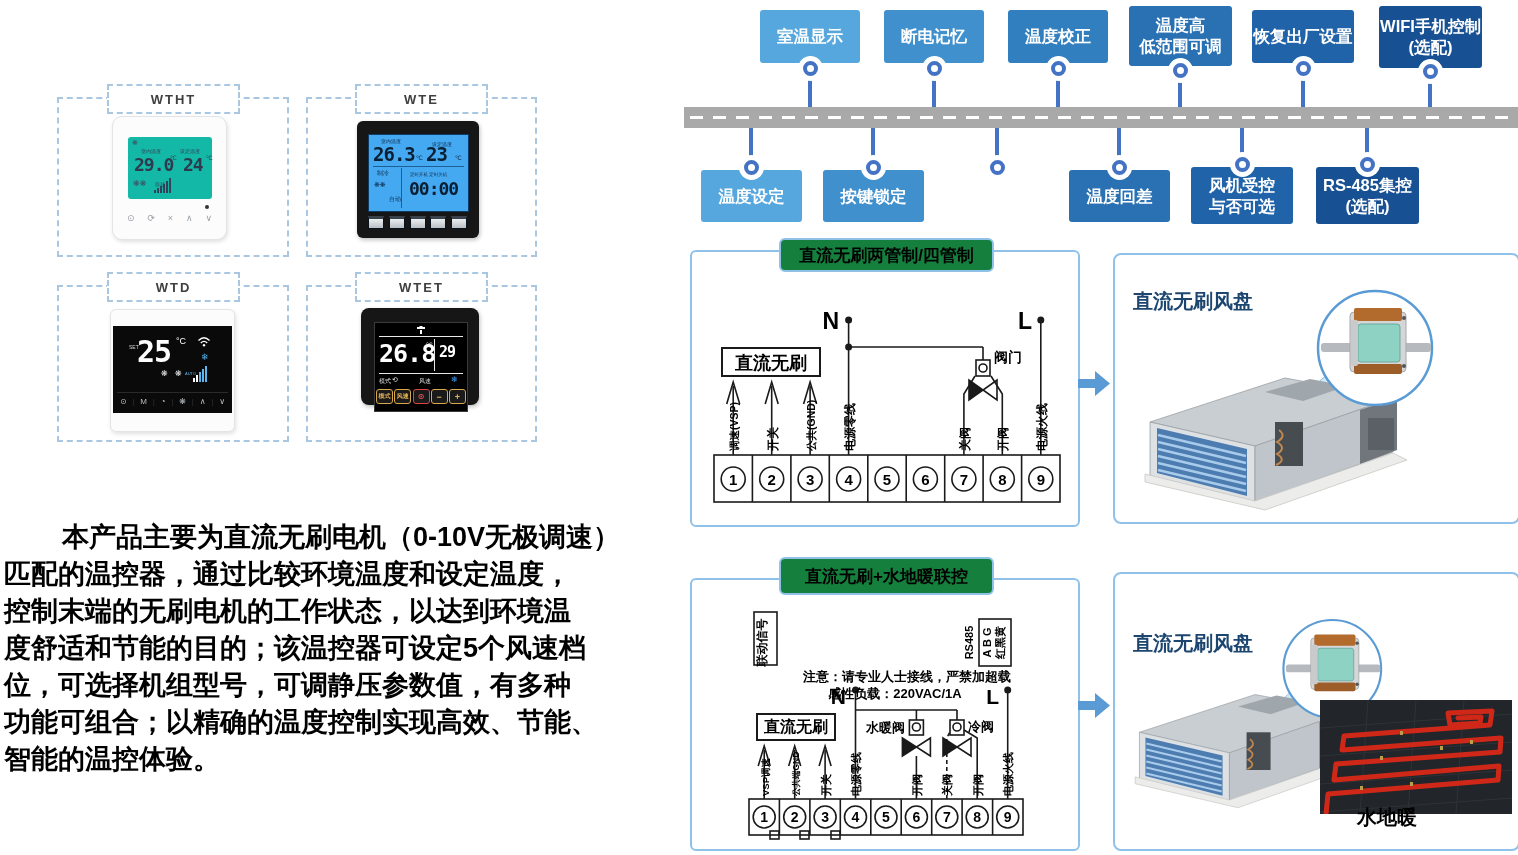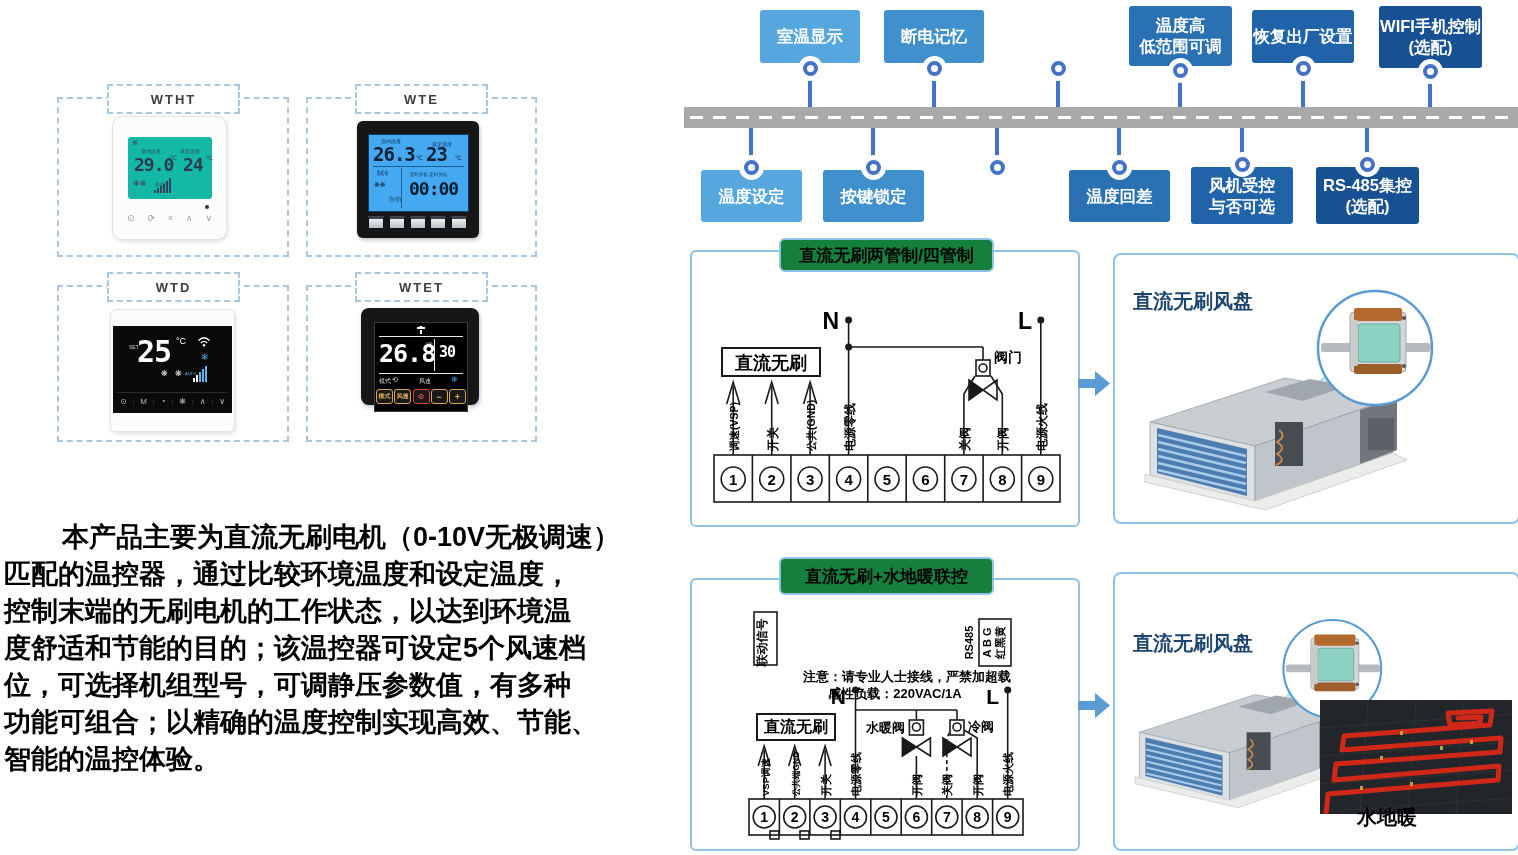--- a/index.html
+++ b/index.html
@@ -163,21 +163,21 @@
     <div class="abs" style="left:13px;top:14px;width:92px;height:88px;background:#000;border:1px solid #3a3a3a;">
       <svg class="abs" style="left:41px;top:3px;" width="10" height="8" viewBox="0 0 10 8">
         <rect x="4" y="4" width="2" height="4" fill="#fff"></rect>
           <rect x="1" y="1" width="8" height="2" fill="#fff"></rect>
           <rect x="3.5" y="0" width="3" height="1.5" fill="#fff"></rect>
       </svg>
       <div class="abs" style="left:4px;top:13px;width:84px;border-top:1px solid #e8e8e8;"></div>
       <span class="abs seg" style="left:4px;top:16px;font-size:25px;color:#fff;">26.8</span>
       <span class="abs" style="left:51px;top:18px;font-size:6px;color:#fff;">℃</span>
       <div class="abs" style="left:59px;top:16px;height:32px;border-left:1px solid #e8e8e8;"></div>
-      <span class="abs seg" style="left:64px;top:20px;font-size:15px;color:#fff;">30</span>
+      <span class="abs seg" style="left:64px;top:20px;font-size:15px;color:#fff;">29</span>
       <div class="abs" style="left:4px;top:50px;width:84px;border-top:1px solid #e8e8e8;"></div>
       <span class="abs" style="left:4px;top:54px;font-size:6px;color:#ddd;">模式</span>
       <span class="abs" style="left:17px;top:53px;font-size:7px;color:#ddd;">⟲</span>
       <span class="abs" style="left:44px;top:54px;font-size:6px;color:#ddd;">风速</span>
       <span class="abs" style="left:76px;top:52px;font-size:8px;color:#4da6ff;">❄</span>
       <div class="abs" style="left:1px;top:66px;width:90px;display:flex;justify-content:space-between;">
         <div class="wtet-key">模式</div>
         <div class="wtet-key">风速</div>
         <div class="wtet-key pwr">⊙</div>
         <div class="wtet-key" style="font-size:9px;">−</div>
@@ -195,20 +195,21 @@
     <div class="intro-line" style="top:704px;">功能可组合；以精确的温度控制实现高效、节能、</div>
     <div class="intro-line" style="top:741px;">智能的温控体验。</div>
   </div>
 
   <div class="fbar">
       <div class="fbar-dash"></div>
     </div>
 
   <div class="fbox c1" style="left:760px;top:10px;width:100px;height:53px;">室温显示</div>
   <div class="fbox c2" style="left:884px;top:10px;width:100px;height:53px;">断电记忆</div>
+  <div class="fbox c3" style="left:1008px;top:10px;width:100px;height:53px;">温度校正</div>
   <div class="fbox c4" style="left:1129px;top:6px;width:103px;height:60px;">温度高
 低范围可调</div>
   <div class="fbox c5" style="left:1252px;top:10px;width:102px;height:53px;">恢复出厂设置</div>
   <div class="fbox c6" style="left:1379px;top:6px;width:103px;height:62px;">WIFI手机控制
 (选配)</div>
 
   <div class="fbox c1" style="left:701px;top:170px;width:101px;height:52px;">温度设定</div>
   <div class="fbox c2" style="left:823px;top:170px;width:101px;height:52px;">按键锁定</div>
   <div class="fbox c4" style="left:1069px;top:170px;width:101px;height:52px;">温度回差</div>
   <div class="fbox c5" style="left:1191px;top:167px;width:102px;height:57px;">风机受控

